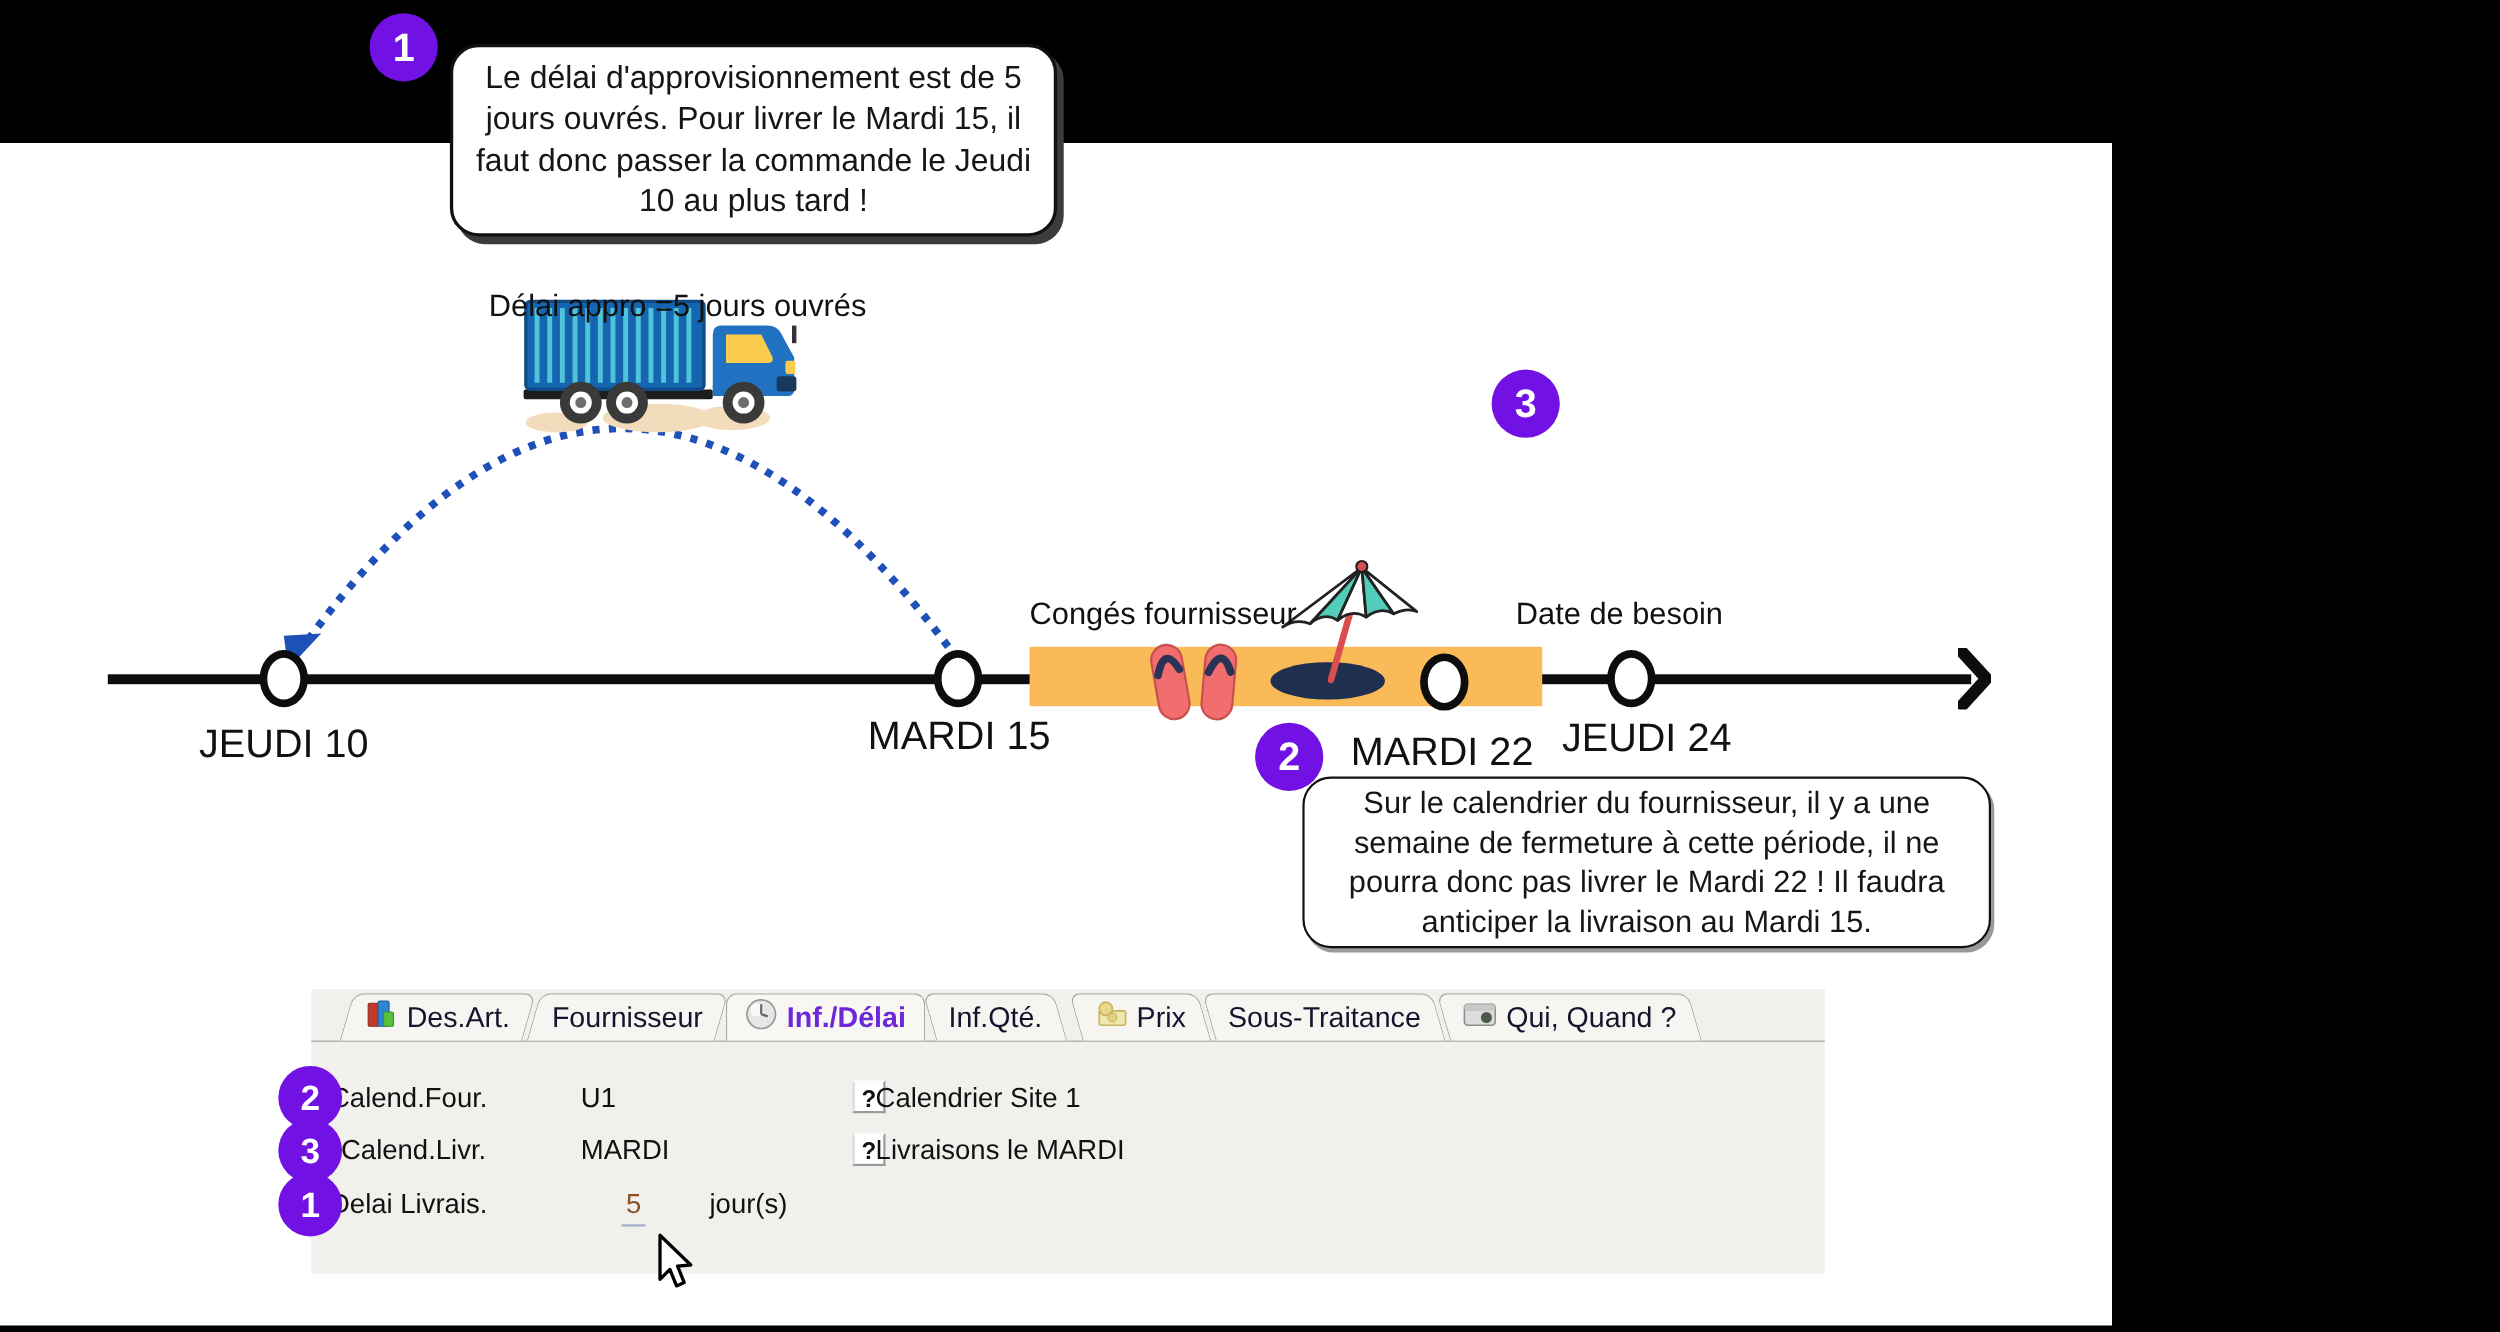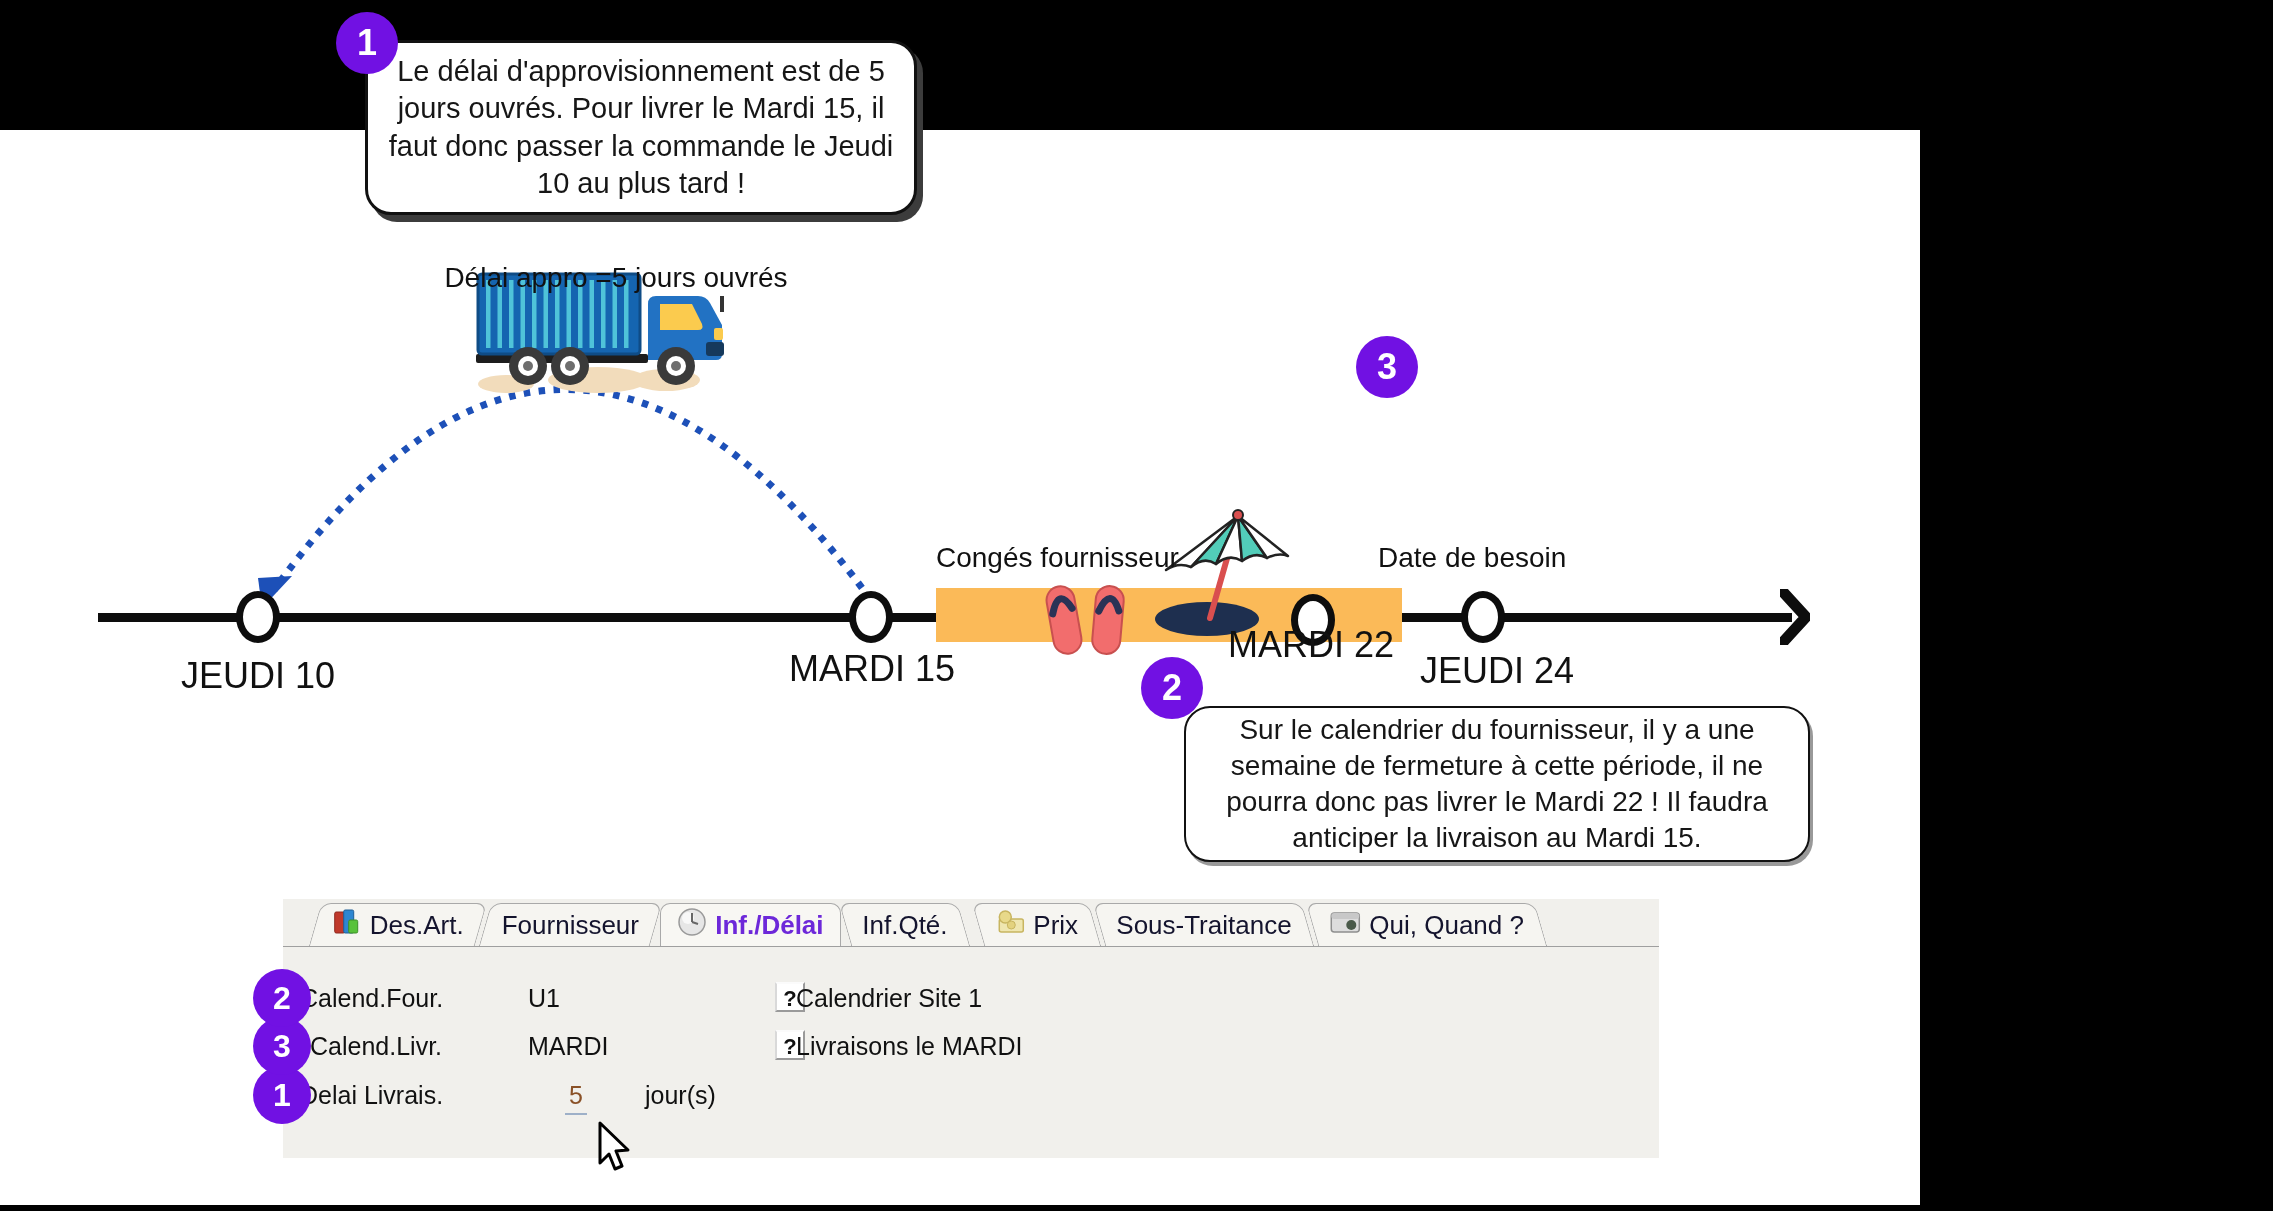--- a/index.html
+++ b/index.html
@@ -5,21 +5,21 @@
   html,body{margin:0;padding:0;background:#000;}
   #stage{position:relative;width:2273px;height:1211px;background:#000;overflow:hidden;
          font-family:"Liberation Sans", sans-serif;color:#141414;}
   .white-area{position:absolute;left:0;top:130px;width:1920px;height:1075px;background:#fff;}
   .abs{position:absolute;}
 
   
   .bubble{position:absolute;background:#fff;border:3px solid #111;border-radius:26px;
           text-align:center;font-size:29px;line-height:1.28;color:#161616;
           display:flex;align-items:center;justify-content:center;padding:10px 18px;box-sizing:border-box;z-index:20;}
-  .bubble.heavy{box-shadow:6px 7px 0 #3c3c3c;}
+  .bubble.heavy{box-shadow:6px 7px 0 #3c3c3c;margin-left:44px;}
   .bubble.thin{border-width:2.5px;box-shadow:3px 4px 0 rgba(70,70,70,.55);}
 
   .badge{position:absolute;background:#7111E3;color:#fff;font-weight:bold;
          border-radius:50%;display:flex;align-items:center;justify-content:center;z-index:30;}
   .badge.big{width:62px;height:62px;font-size:36px;}
   .badge.small{width:58px;height:58px;font-size:32px;}
 
   .diagram-label{position:absolute;font-size:28px;color:#111;white-space:nowrap;z-index:8;}
   .date-label{position:absolute;width:200px;text-align:center;font-size:36px;color:#111;z-index:8;}
 
@@ -106,21 +106,21 @@
 
   <div class="holiday-rect"></div>
 
   <div class="tl-circle" style="left:236px;top:591px;"></div>
   <div class="tl-circle" style="left:849px;top:591px;"></div>
   <div class="tl-circle" style="left:1291px;top:594px;"></div>
   <div class="tl-circle" style="left:1461px;top:591px;"></div>
 
   <div class="date-label" style="left:158px;top:655px;">JEUDI 10</div>
   <div class="date-label" style="left:772px;top:648px;">MARDI 15</div>
-  <div class="date-label" style="left:1211px;top:624px;">MARDI 22</div>
+  <div class="date-label" style="left:1211px;top:662px;">MARDI 22</div>
   <div class="date-label" style="left:1397px;top:650px;">JEUDI 24</div>
 
   <div class="diagram-label" style="left:936px;top:542px;">Congés fournisseur</div>
   <div class="diagram-label" style="left:1378px;top:542px;">Date de besoin</div>
 
   <svg class="abs" style="left:1042px;top:578px;z-index:5;" width="96" height="84" viewBox="0 0 96 84">
     <g transform="rotate(-10 22 42)">
       <rect x="8" y="8" width="28" height="68" rx="14" fill="#F26D6D" stroke="#c8504f" stroke-width="2"></rect>
       <path d="M12 34 Q22 8 32 32" fill="none" stroke="#2A3356" stroke-width="7" stroke-linecap="round"></path>
     </g>

